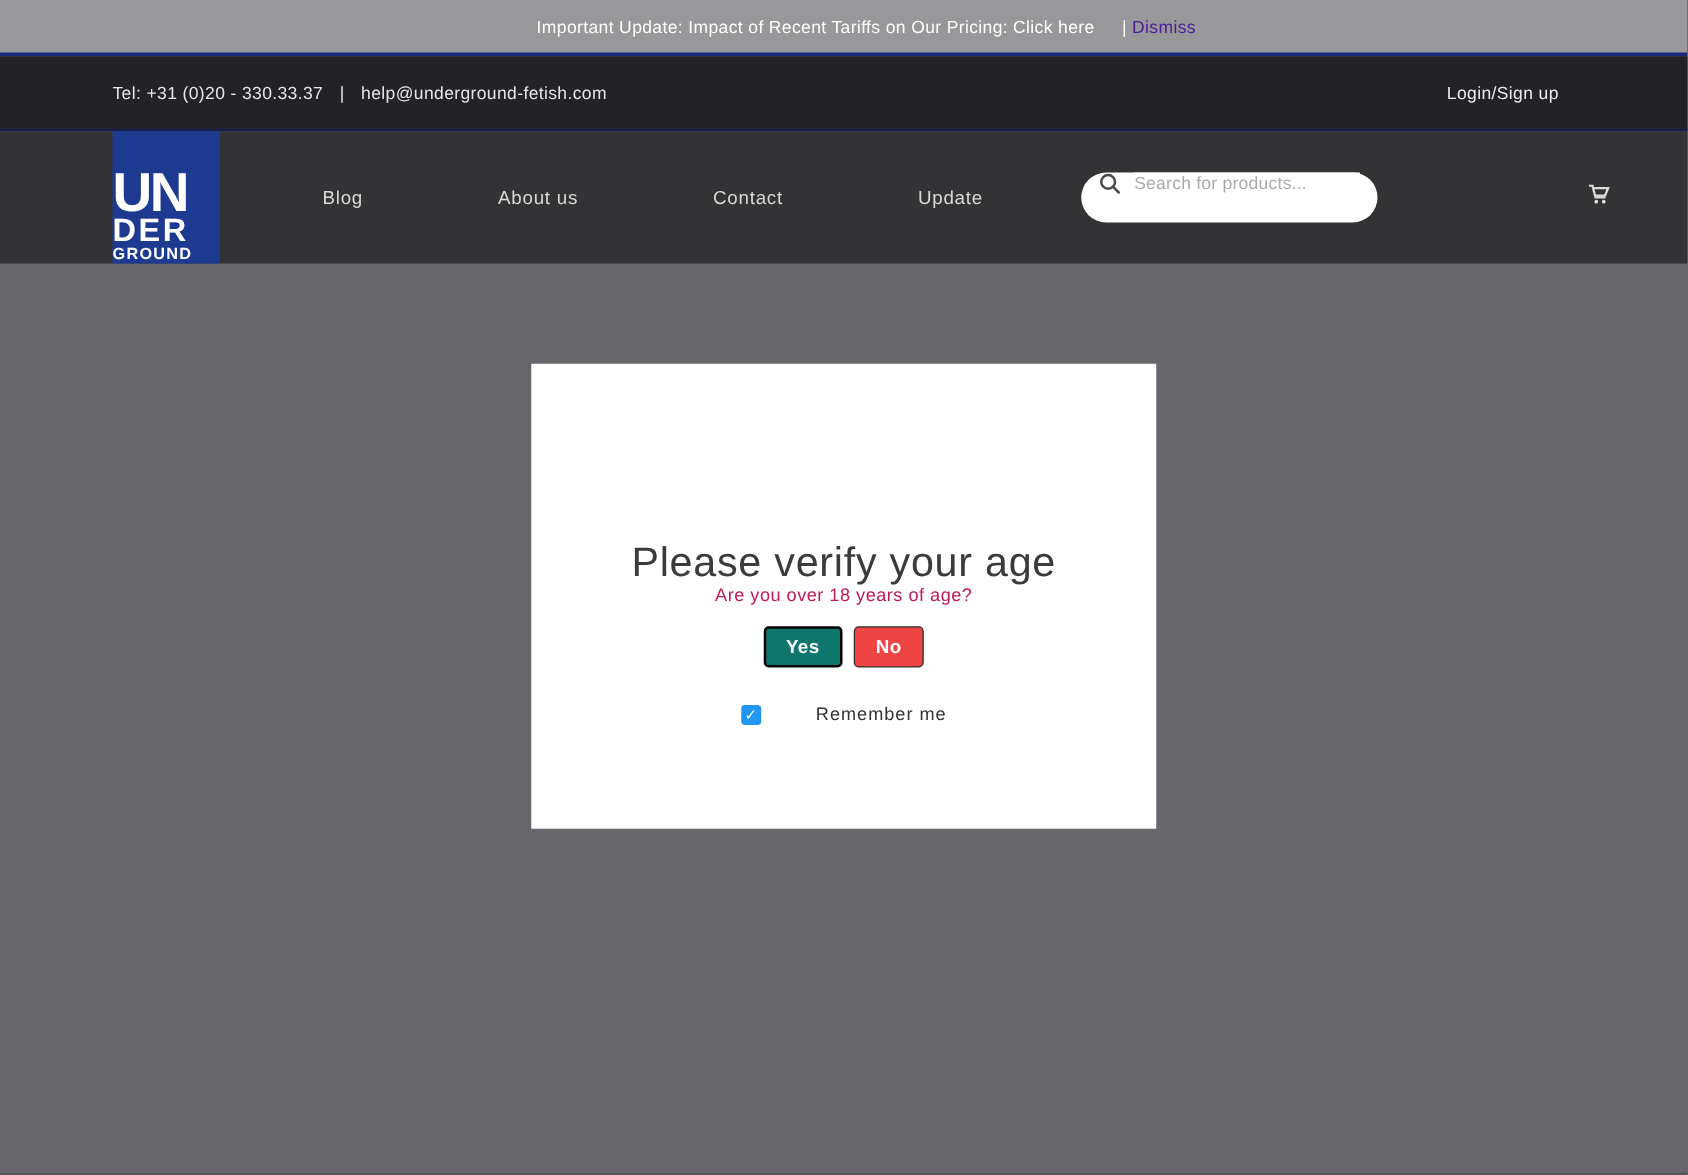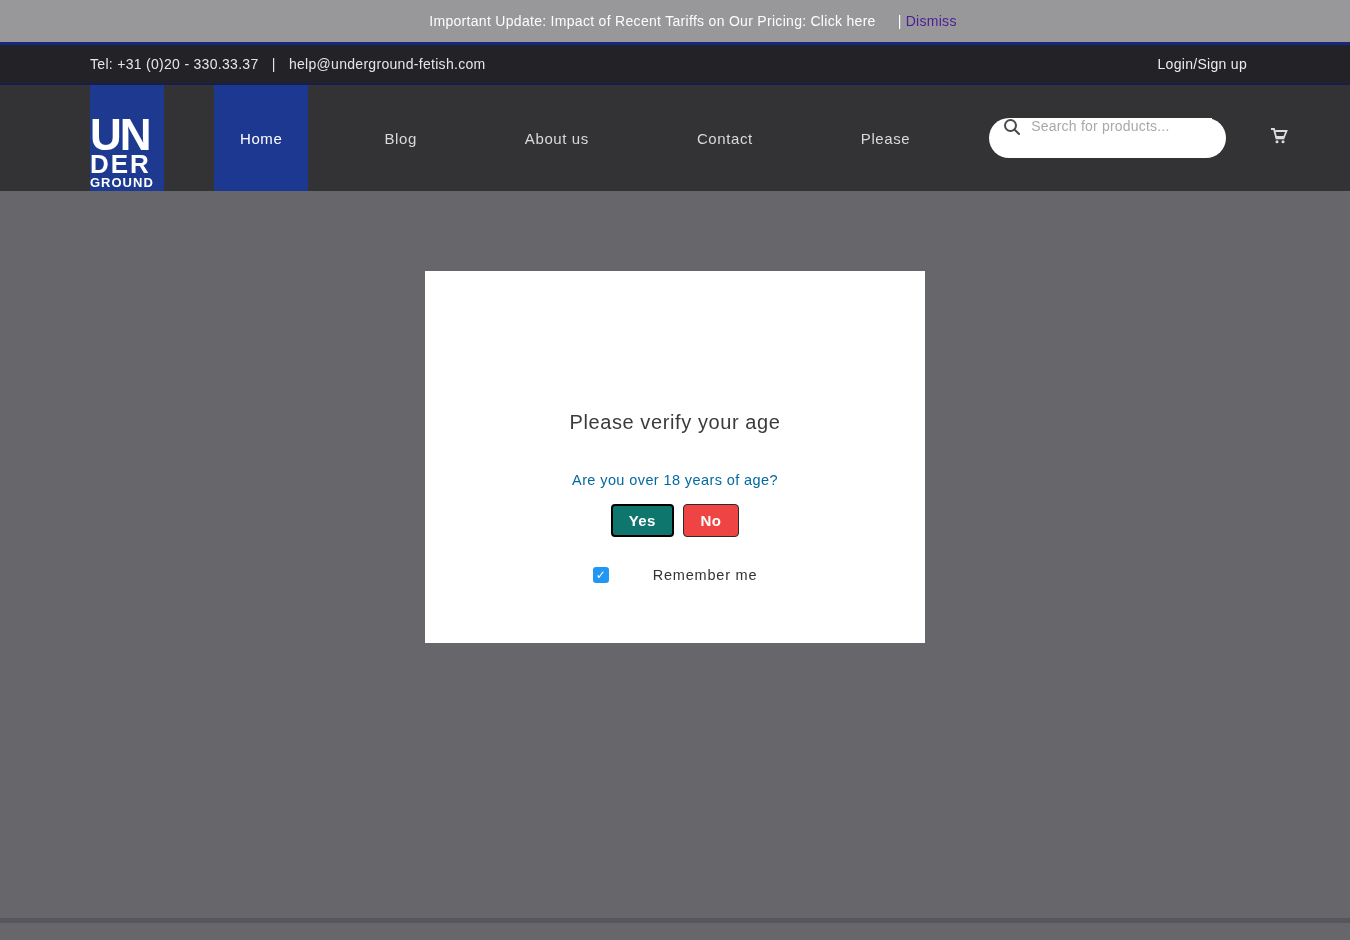--- a/index.html
+++ b/index.html
@@ -12,35 +12,35 @@
     display:flex; align-items:center; justify-content:center;
     color:#fdfdfd; font-size:14px; letter-spacing:.3px;padding-left:36px;
   }
   .banner .msg { margin-right:4px; }
   .banner .link { color:#ffffff; cursor:pointer; }
   .banner .sep { margin:0 4px 0 22px; }
   .banner .dismiss { color:#4c1d95; cursor:pointer; }
 
   
   .topbar {
-    height:40px; background:#232327; border-bottom:2px solid #141f4d;
+    height:60px; background:#232327; border-bottom:2px solid #141f4d;
     display:flex; align-items:center; justify-content:space-between;
     padding:0 103px 0 90px; color:#e6e6e6; font-size:14px; letter-spacing:.3px;
   }
   .topbar .left span { color:#e6e6e6; }
   .topbar .pipe { margin:0 9px; color:#cfcfcf; }
   .topbar .login { color:#ececec; cursor:pointer; }
 
   
   .nav {
     height:106px; background:#333335; display:flex; align-items:stretch;
     position:relative;
   }
   .logo-box {
-    width:74px; margin-left:90px; background:#1d3a90;
+    width:86px; margin-left:90px; background:#1d3a90;
     display:flex; flex-direction:column; justify-content:flex-end;
     padding-bottom:2px; cursor:pointer; overflow:visible; white-space:nowrap;
   }
   .logo-box .l1 { font-size:44px; font-weight:800; color:#fff; line-height:.82; letter-spacing:-2px; }
   .logo-box .l2 { font-size:26px; font-weight:800; color:#fff; line-height:.9; letter-spacing:2px; }
   .logo-box .l3 { font-size:13px; font-weight:800; color:#fff; line-height:1; letter-spacing:1px; }
   .menu { display:flex; align-items:stretch; margin-left:50px; }
   .menu a {
     display:flex; align-items:center; padding:0 32px; text-decoration:none;
     color:#d9d9d9; font-size:15px; letter-spacing:.6px; cursor:pointer;
@@ -64,23 +64,23 @@
 
   
   .content { position:relative; height:732px; background:#67676b; }
   .content .footer-strip { position:absolute; left:0; bottom:0; width:100%; height:5px; background:#56565c; }
 
   .modal {
     position:absolute; left:425px; top:80px; width:500px; height:372px;
     background:#ffffff; text-align:center;
   }
   .modal h2 {
-    margin-top:140px; font-size:20px; font-weight:400; color:#3b3b3b; letter-spacing:.6px;
+    margin-top:140px; font-size:33px; font-weight:400; color:#3b3b3b; letter-spacing:.6px;
   }
-  .modal .question { margin-top:38px; font-size:14.5px; color:#0369a1; letter-spacing:.4px; }
+  .modal .question { font-size:14.5px; color:#be185d; letter-spacing:.4px; }
   .btn-row { margin-top:16px; display:flex; justify-content:center; gap:9px; }
   .btn {
     font-family:inherit; font-size:15px; font-weight:700; color:#ffffff;
     background:#ef4444; border:1px solid #2a2a2a; border-radius:4px;
     padding:1px 17px; cursor:pointer; letter-spacing:.3px;
   }
   .btn.primary { background:#0f766e; border:2px solid #000; padding:6px 16px; }
   .remember { margin-top:30px; display:flex; justify-content:center; align-items:center; gap:12px; }
   .checkbox {
     width:16px; height:16px; background:#2196f3; border-radius:3px;
@@ -108,25 +108,24 @@
   <div class="login">Login/Sign up</div>
 </div>
 
 <div class="nav">
   <div class="logo-box">
     <span class="l1">UN</span>
     <span class="l2">DER</span>
     <span class="l3">GROUND</span>
   </div>
   <div class="menu">
-    <a class="active">Home</a>
     <a>Blog</a>
     <a>About us</a>
     <a>Contact</a>
-    <a>Please</a>
+    <a>Update</a>
   </div>
   <div class="search">
     <svg width="18" height="18" viewBox="0 0 18 18">
       <circle cx="7.5" cy="7.5" r="5.5" fill="none" stroke="#4a4a4a" stroke-width="2"></circle>
       <line x1="11.7" y1="11.7" x2="16" y2="16" stroke="#4a4a4a" stroke-width="2" stroke-linecap="round"></line>
     </svg>
     <input type="text" placeholder="Search for products..." style="">
   </div>
   <div class="cart">
     <svg width="17" height="16" viewBox="0 0 17 16">

